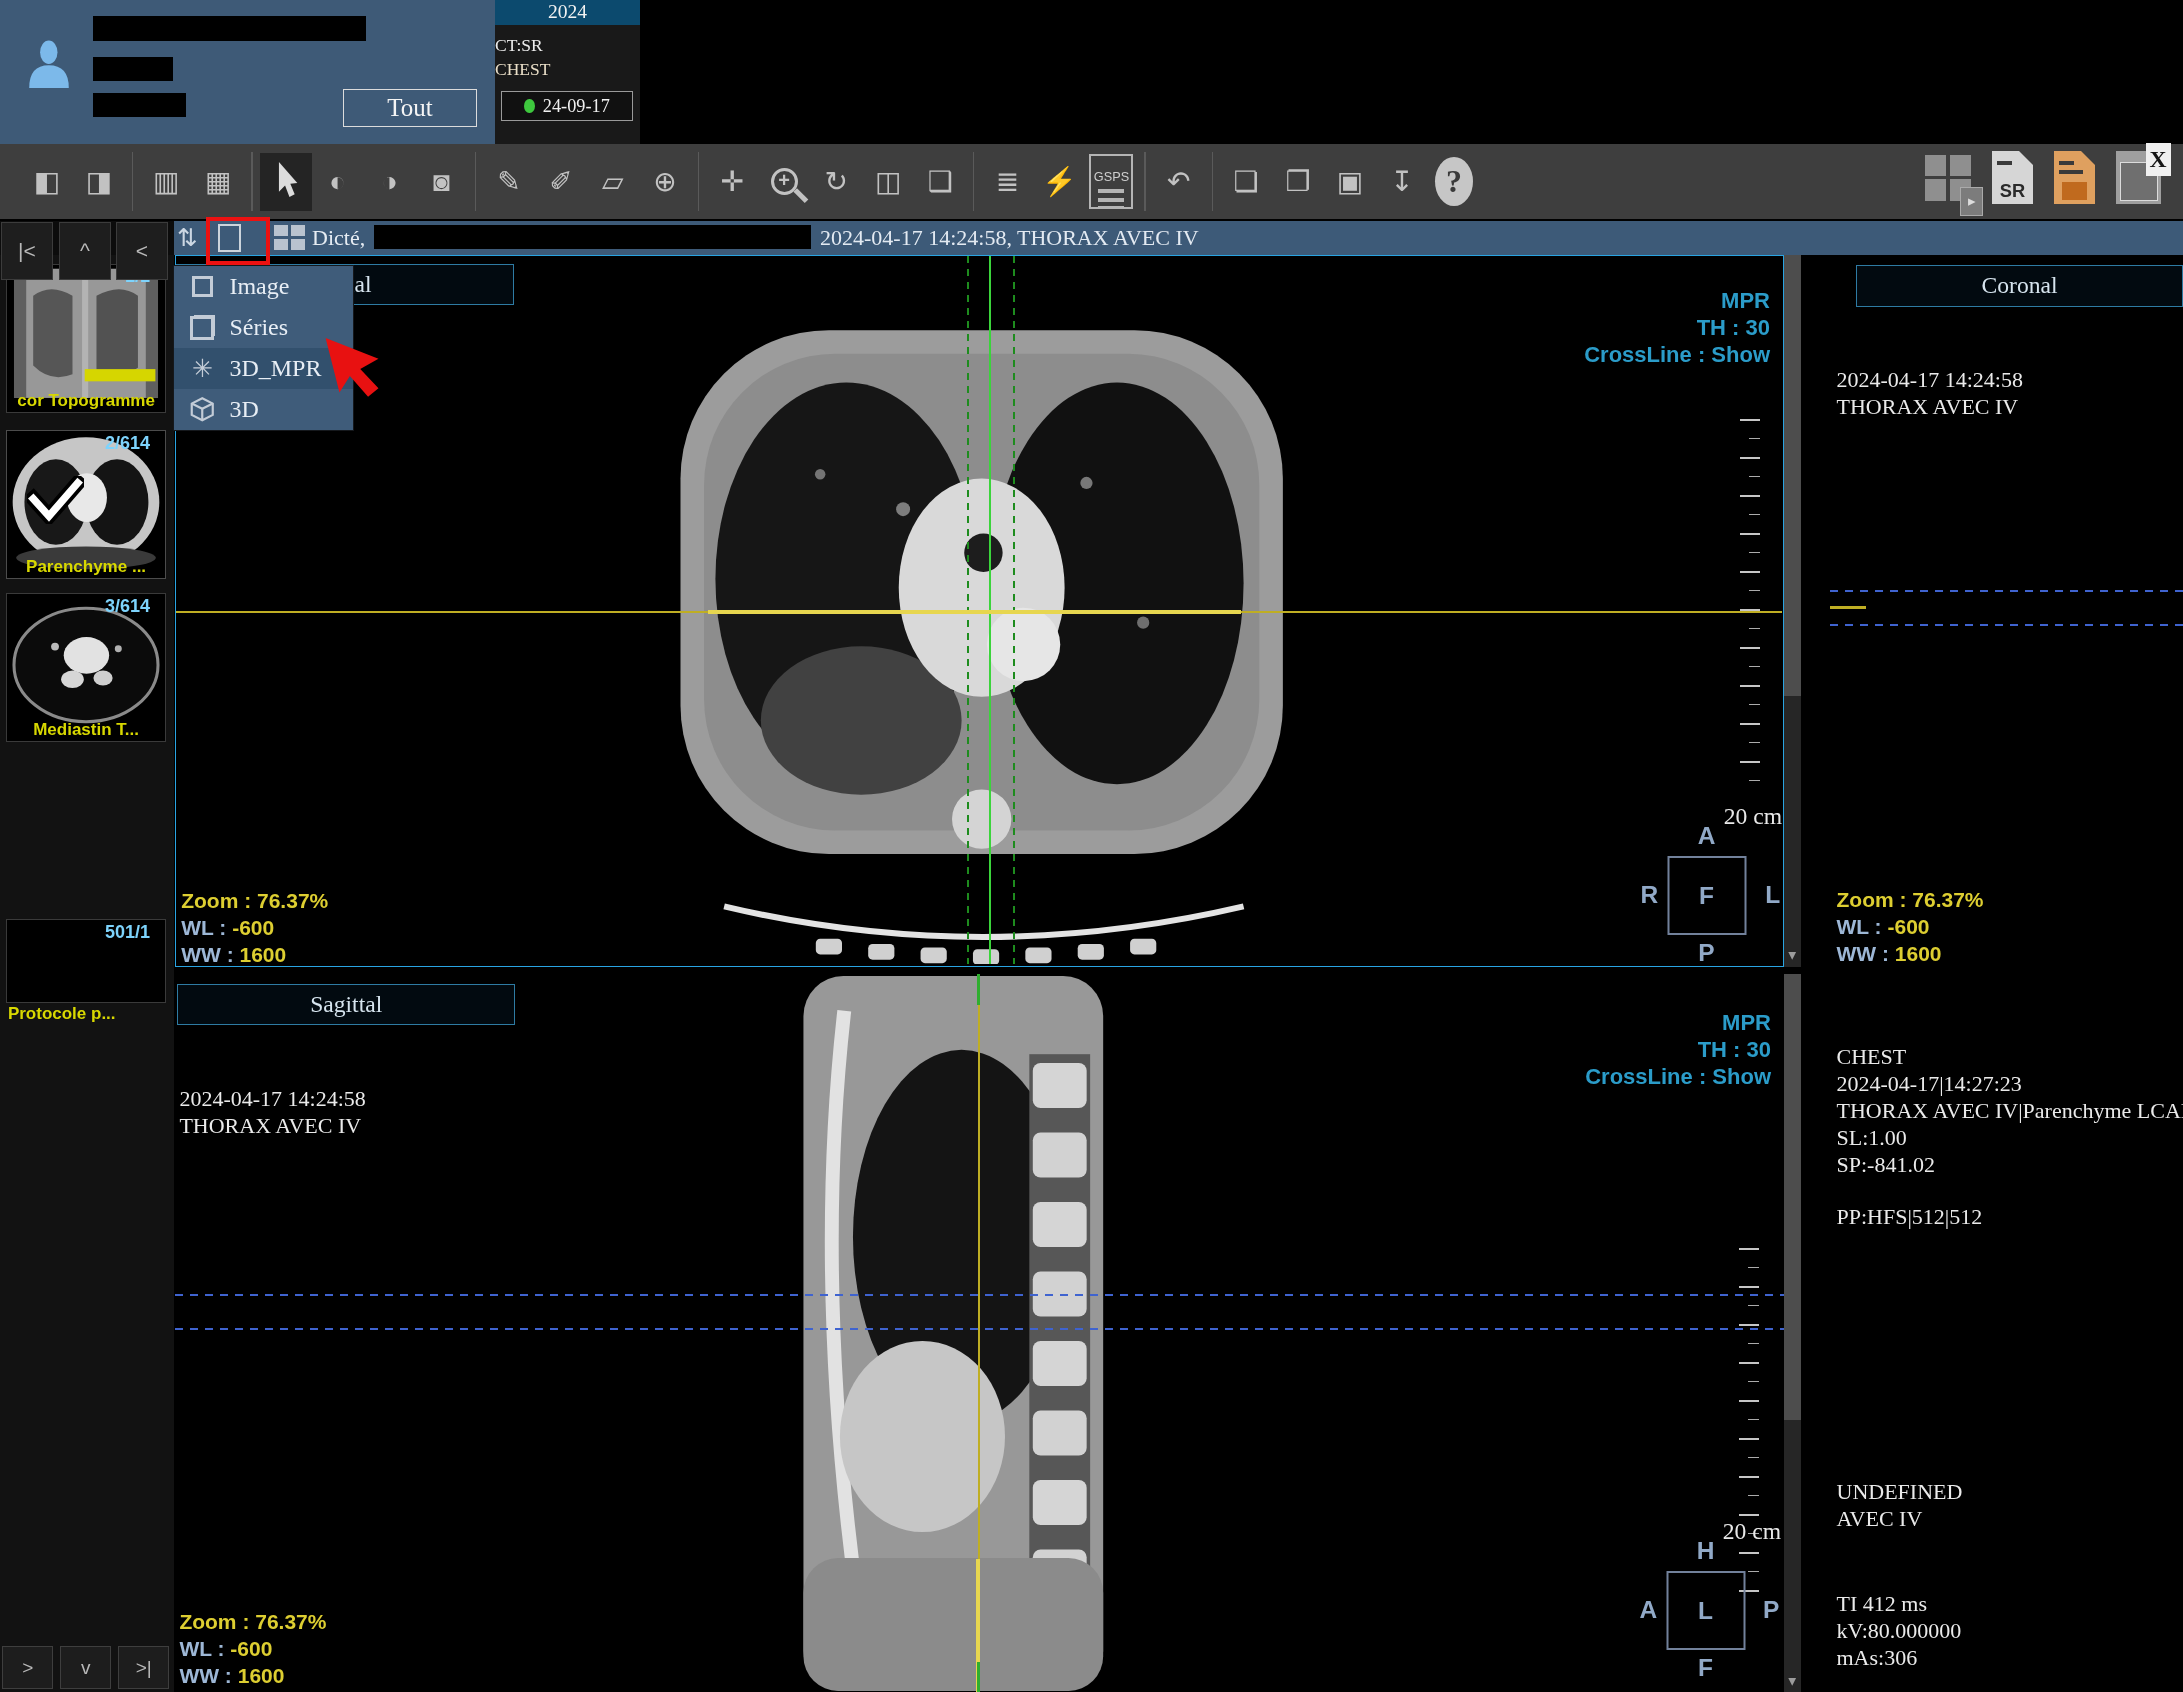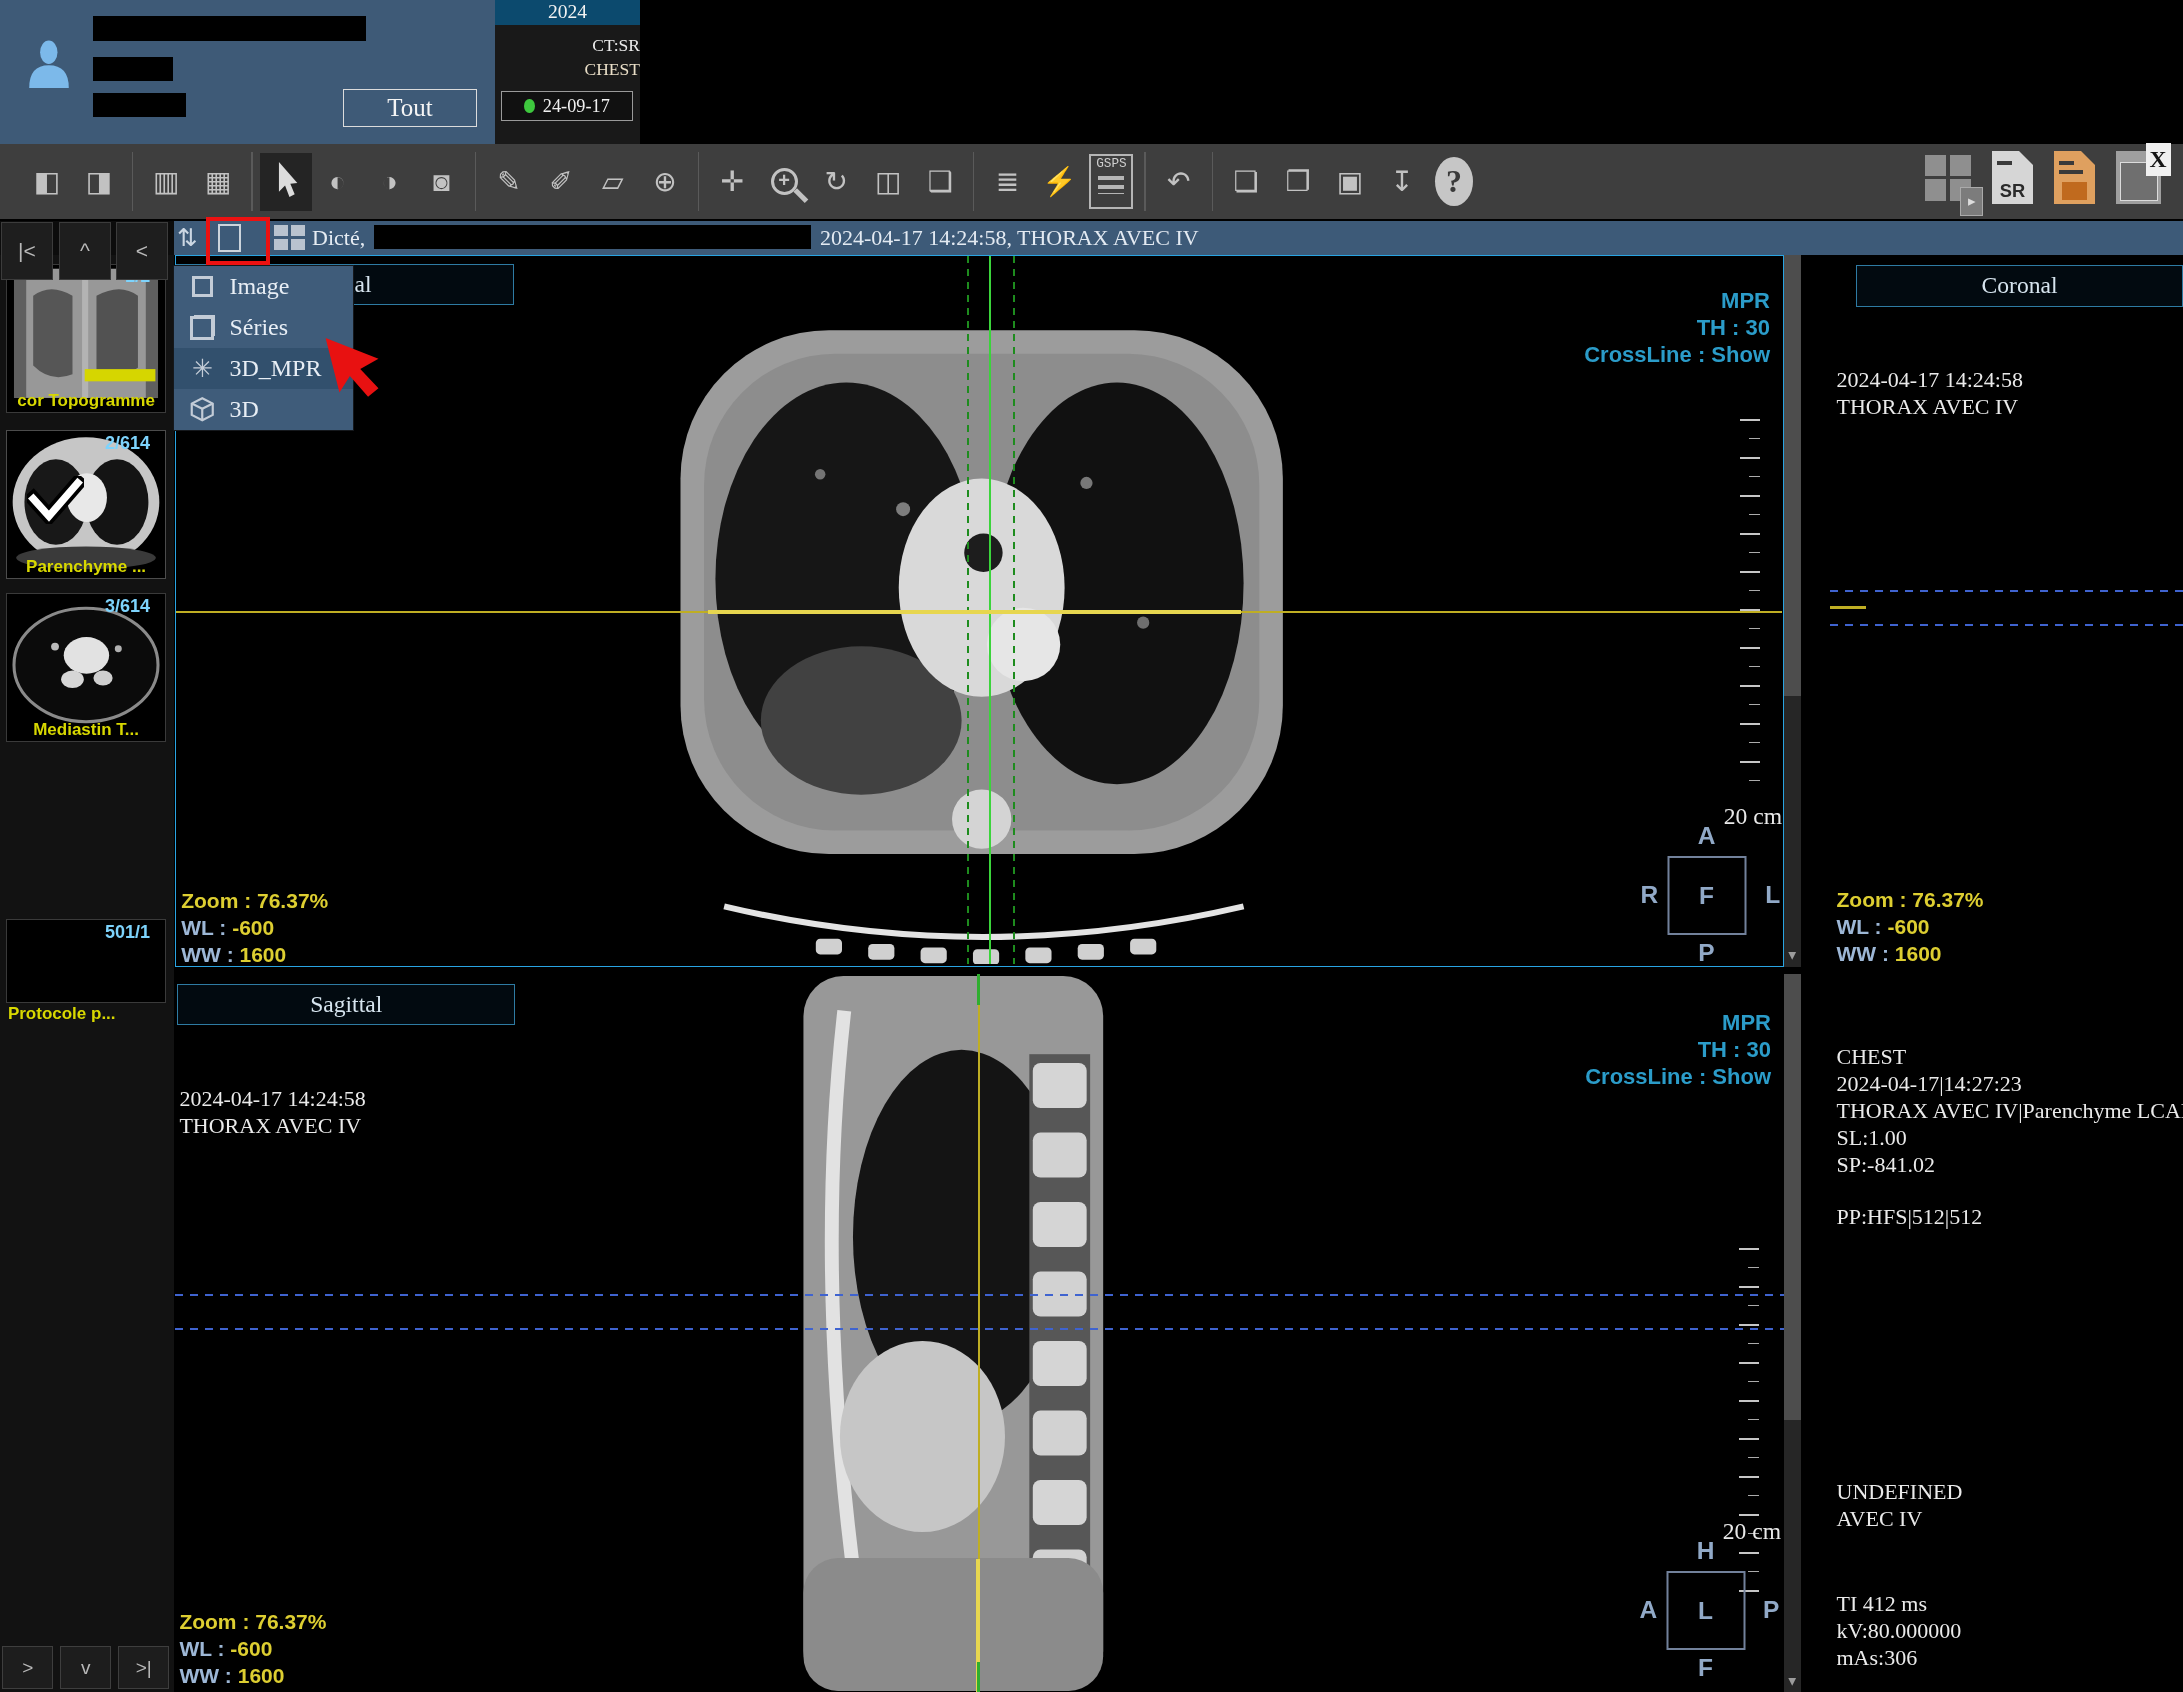--- a/index.html
+++ b/index.html
@@ -5,33 +5,33 @@
   *{box-sizing:border-box;margin:0;padding:0}
   html,body{width:3468px;height:1692px;background:#000;font-family:"Liberation Serif",serif;overflow:hidden}
 
   
   #header{position:absolute;left:0;top:0;width:3468px;height:144px;background:#000}
   #hdr-blue{position:absolute;left:0;top:0;width:495px;height:144px;background:#3e5a77}
   .redact{position:absolute;background:#000}
   #tout-btn{position:absolute;left:343px;top:89px;width:134px;height:38px;border:1.3px solid #dcdcdc;color:#f4f4f4;font-size:25px;display:flex;align-items:center;justify-content:center;background:transparent}
   #study-panel{position:absolute;left:495px;top:0;width:145px;height:144px;background:#191919;color:#ececec}
   #year-tab{position:absolute;left:0;top:0;width:100%;height:24.5px;background:#0c4a6e;font-size:19.6px;display:flex;align-items:center;justify-content:center;color:#f2f2f2}
-  .sp-line{position:absolute;width:100%;text-align:right;font-size:17.5px}
+  .sp-line{position:absolute;width:100%;text-align:left;font-size:17.5px}
   #date-chip{position:absolute;left:6.1px;top:91px;width:132px;height:30px;border:1.3px solid #9a9a9a;background:#111;display:flex;align-items:center;justify-content:center;gap:7.9px;font-size:18.3px;color:#f0f0f0}
   #date-chip .dot{width:10.5px;height:14px;border-radius:50%;background:#3ec83e}
 
   
   #toolbar{position:absolute;left:0;top:144px;width:3468px;height:77px;background:#3e3e3e;border-bottom:2.2px solid #000;display:flex;align-items:center;padding-left:21px}
   .tb{width:52px;height:58px;display:flex;align-items:center;justify-content:center;font-size:28px;color:#c2c2c2;font-family:"Liberation Sans",sans-serif;flex:0 0 auto}
   .tb.sel{background:#242424}
   .tbsep{width:1.3px;height:59px;background:#5a5a5a;margin:0 7px;flex:0 0 auto}
   .zoomin{width:27px;height:27px;border:3.9px solid #c2c2c2;border-radius:50%;position:relative}
   .zoomin::before{content:"+";position:absolute;left:50%;top:50%;transform:translate(-50%,-55%);font-size:20px;color:#c2c2c2;font-weight:bold}
   .zoomin::after{content:"";position:absolute;width:15.7px;height:4.8px;background:#c2c2c2;transform:rotate(45deg);right:-14px;bottom:-6.1px}
-  .gsps{width:44px;height:55px;border:2.2px solid #b5b5b5;color:#cfcfcf;font-size:12.7px;text-align:center;font-family:Liberation Mono, monospace;padding-top:1px;line-height:14px}
+  .gsps{width:44px;height:55px;border:2.2px solid #b5b5b5;color:#cfcfcf;font-size:12.7px;text-align:center;font-family:Liberation Sans, sans-serif;padding-top:14px;line-height:14px}
   .gsps .bars{display:block;margin:5.2px auto 0;width:26px;height:17.5px;background:repeating-linear-gradient(to bottom,#b5b5b5 0 3.9px,transparent 3.9px 8.7px)}
   .helpbtn{width:38px;height:49px;border-radius:50%;background:#c6c6c6;color:#3a3a3a;font-size:32px;font-weight:bold;display:flex;align-items:center;justify-content:center;font-family:"Liberation Serif",serif}
   #tb-right{position:absolute;right:22px;top:151px;display:flex;gap:21px;align-items:center}
   .doc{width:41px;height:53px;background:#d6d6d6;position:relative;font-family:"Liberation Sans",sans-serif}
   .doc .fold{position:absolute;right:0;top:0;width:0;height:0;border-top:14px solid #3e3e3e;border-left:14px solid transparent}
   .doc .lbl{position:absolute;bottom:1.7px;width:100%;text-align:center;font-size:18.3px;font-weight:bold;color:#2b2b2b}
   .doc .l1,.doc .l2{position:absolute;left:5.2px;height:4.4px;background:#3a3a3a}
   .doc .l1{top:9.6px;width:15px}.doc .l2{top:19px;width:23.6px}
   .doc.orange{background:#dfa05f}
   .doc.orange .sq{position:absolute;left:7.9px;top:31px;width:25px;height:18.3px;background:#c06a1e}

